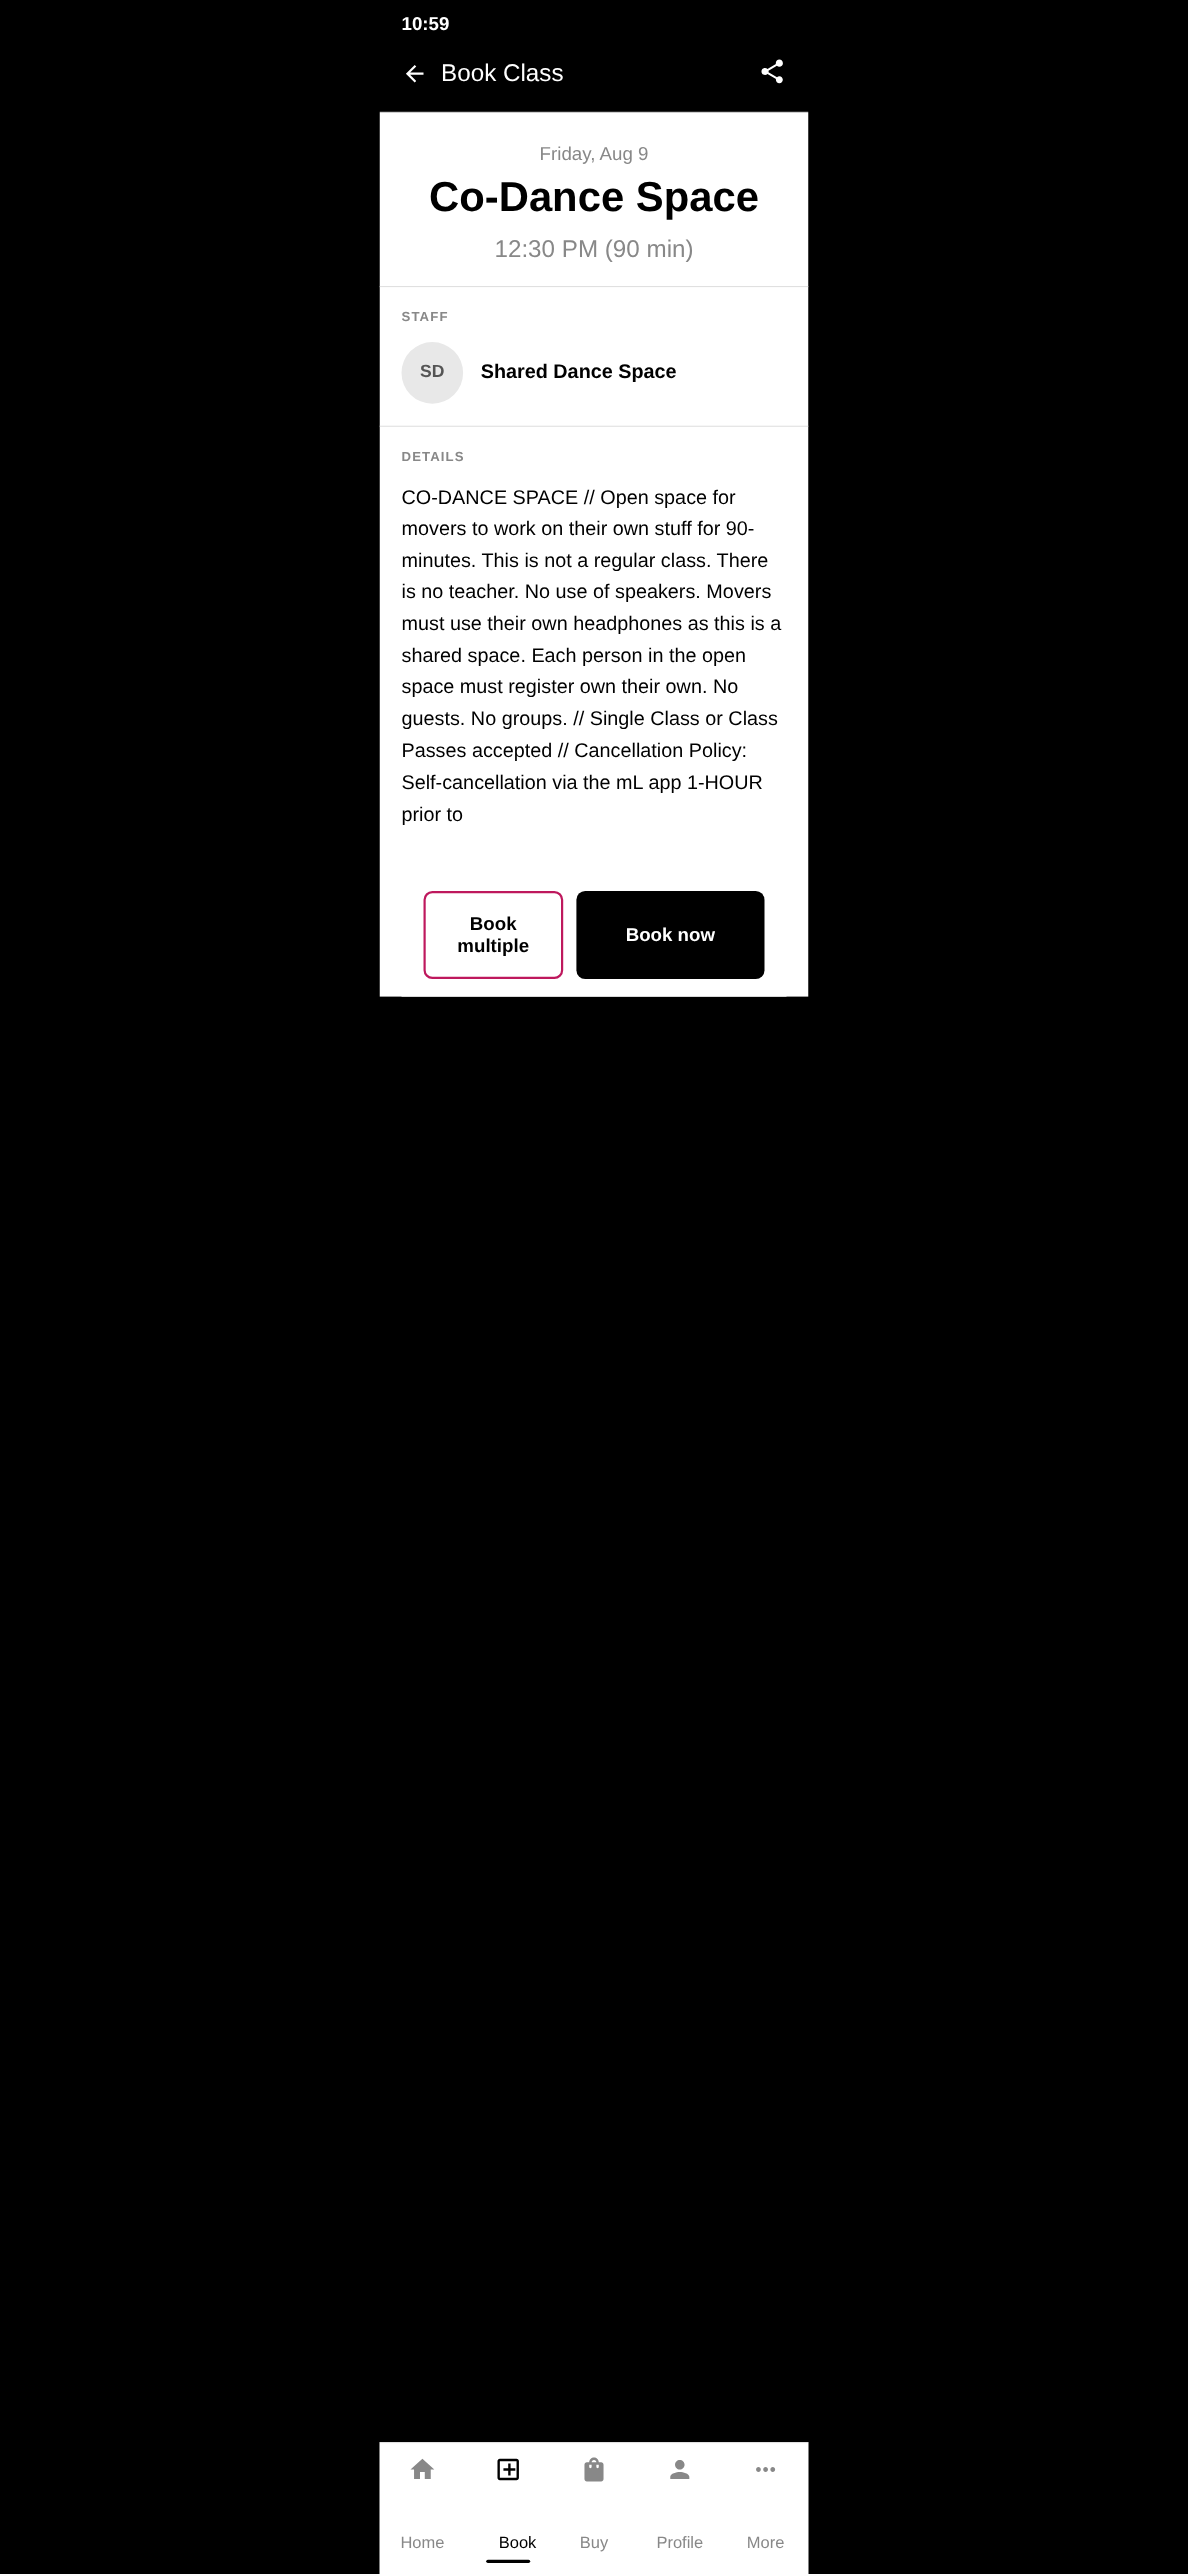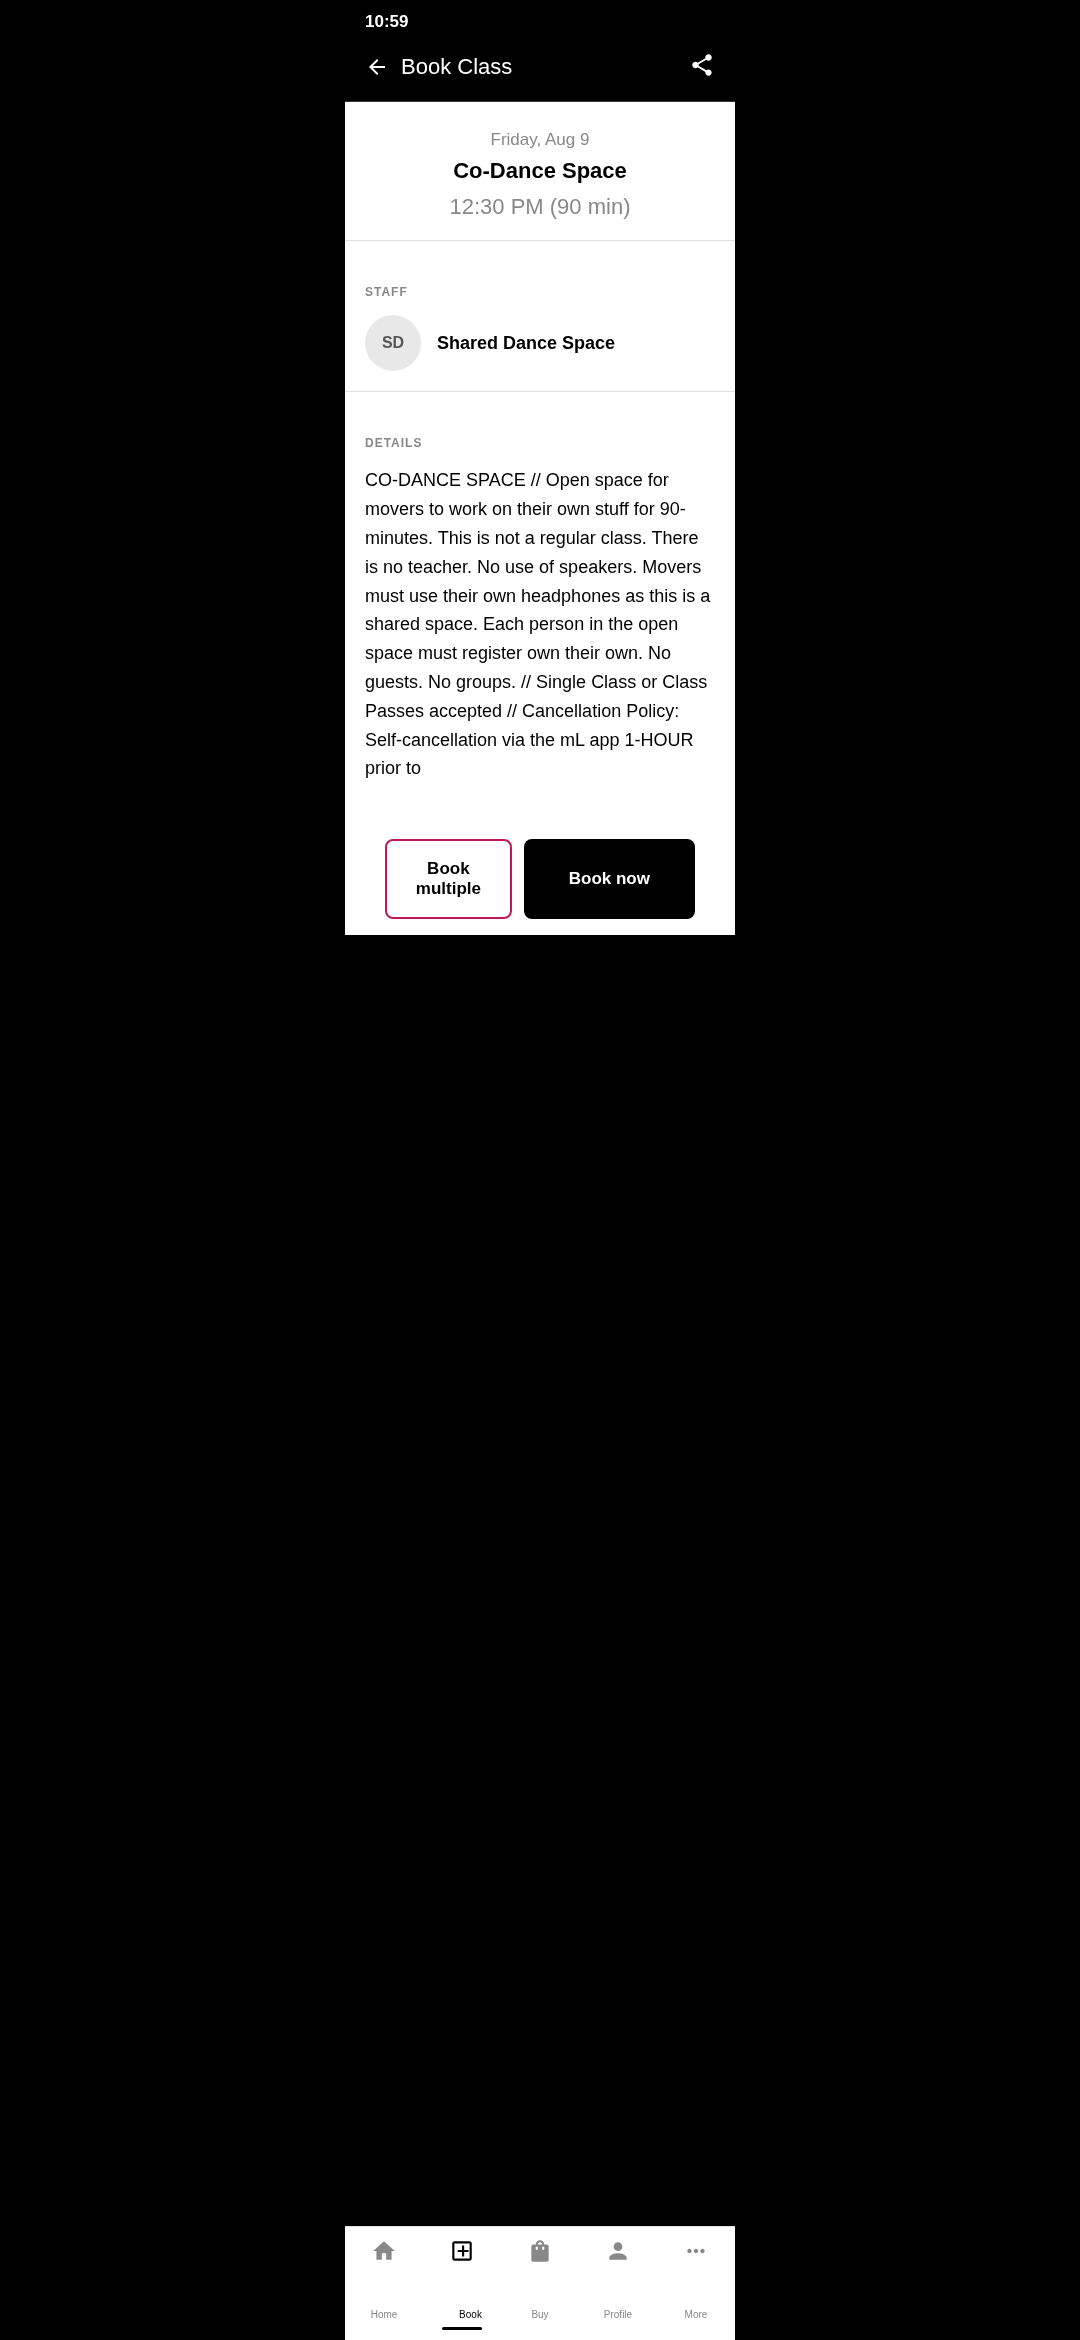--- a/index.html
+++ b/index.html
@@ -96,21 +96,21 @@
 
     .class-date {
       text-align: center;
       color: #888;
       font-size: 17px;
       margin-bottom: 8px;
     }
 
     .class-name {
       text-align: center;
-      font-size: 22px;
+      font-size: 38px;
       font-weight: 700;
       color: #000;
       margin-bottom: 10px;
       line-height: 1.2;
     }
 
     .class-time {
       text-align: center;
       color: #888;
       font-size: 22px;
@@ -128,21 +128,20 @@
       padding: 20px 0;
     }
 
     .section-label {
       font-size: 12px;
       font-weight: 700;
       color: #888;
       letter-spacing: 1px;
       margin-bottom: 16px;
       text-transform: uppercase;
-      margin-top: 24px;
     }
 
     .staff-row {
       display: flex;
       align-items: center;
       gap: 16px;
     }
 
     .staff-avatar {
       width: 56px;
@@ -233,21 +232,21 @@
 
     .nav-icon {
       width: 28px;
       height: 28px;
       display: flex;
       align-items: center;
       justify-content: center;
     }
 
     .nav-label {
-      font-size: 10px;
+      font-size: 15px;
       color: #888;
       margin-top: 40px;
     }
 
     .nav-label.active {
       color: #000;
       padding-left: 17px;
     }
 
     .nav-indicator {

